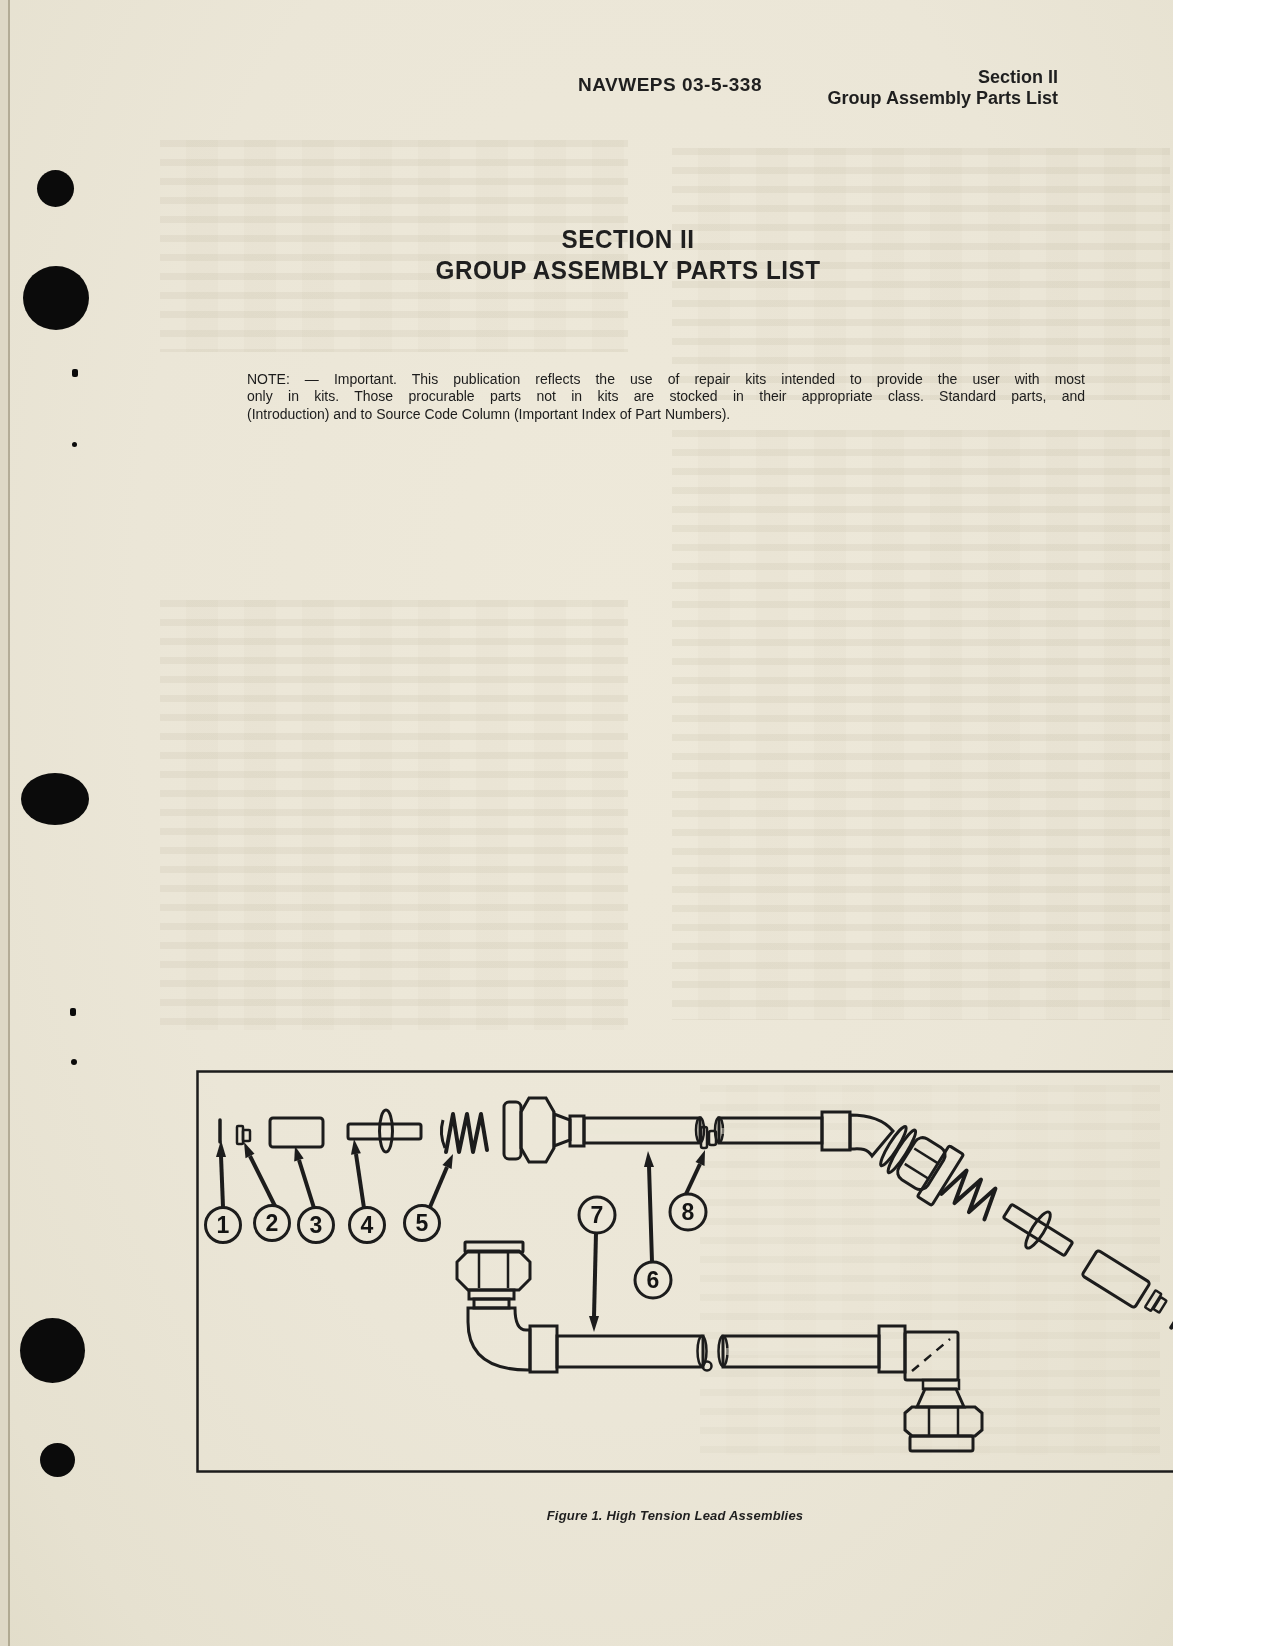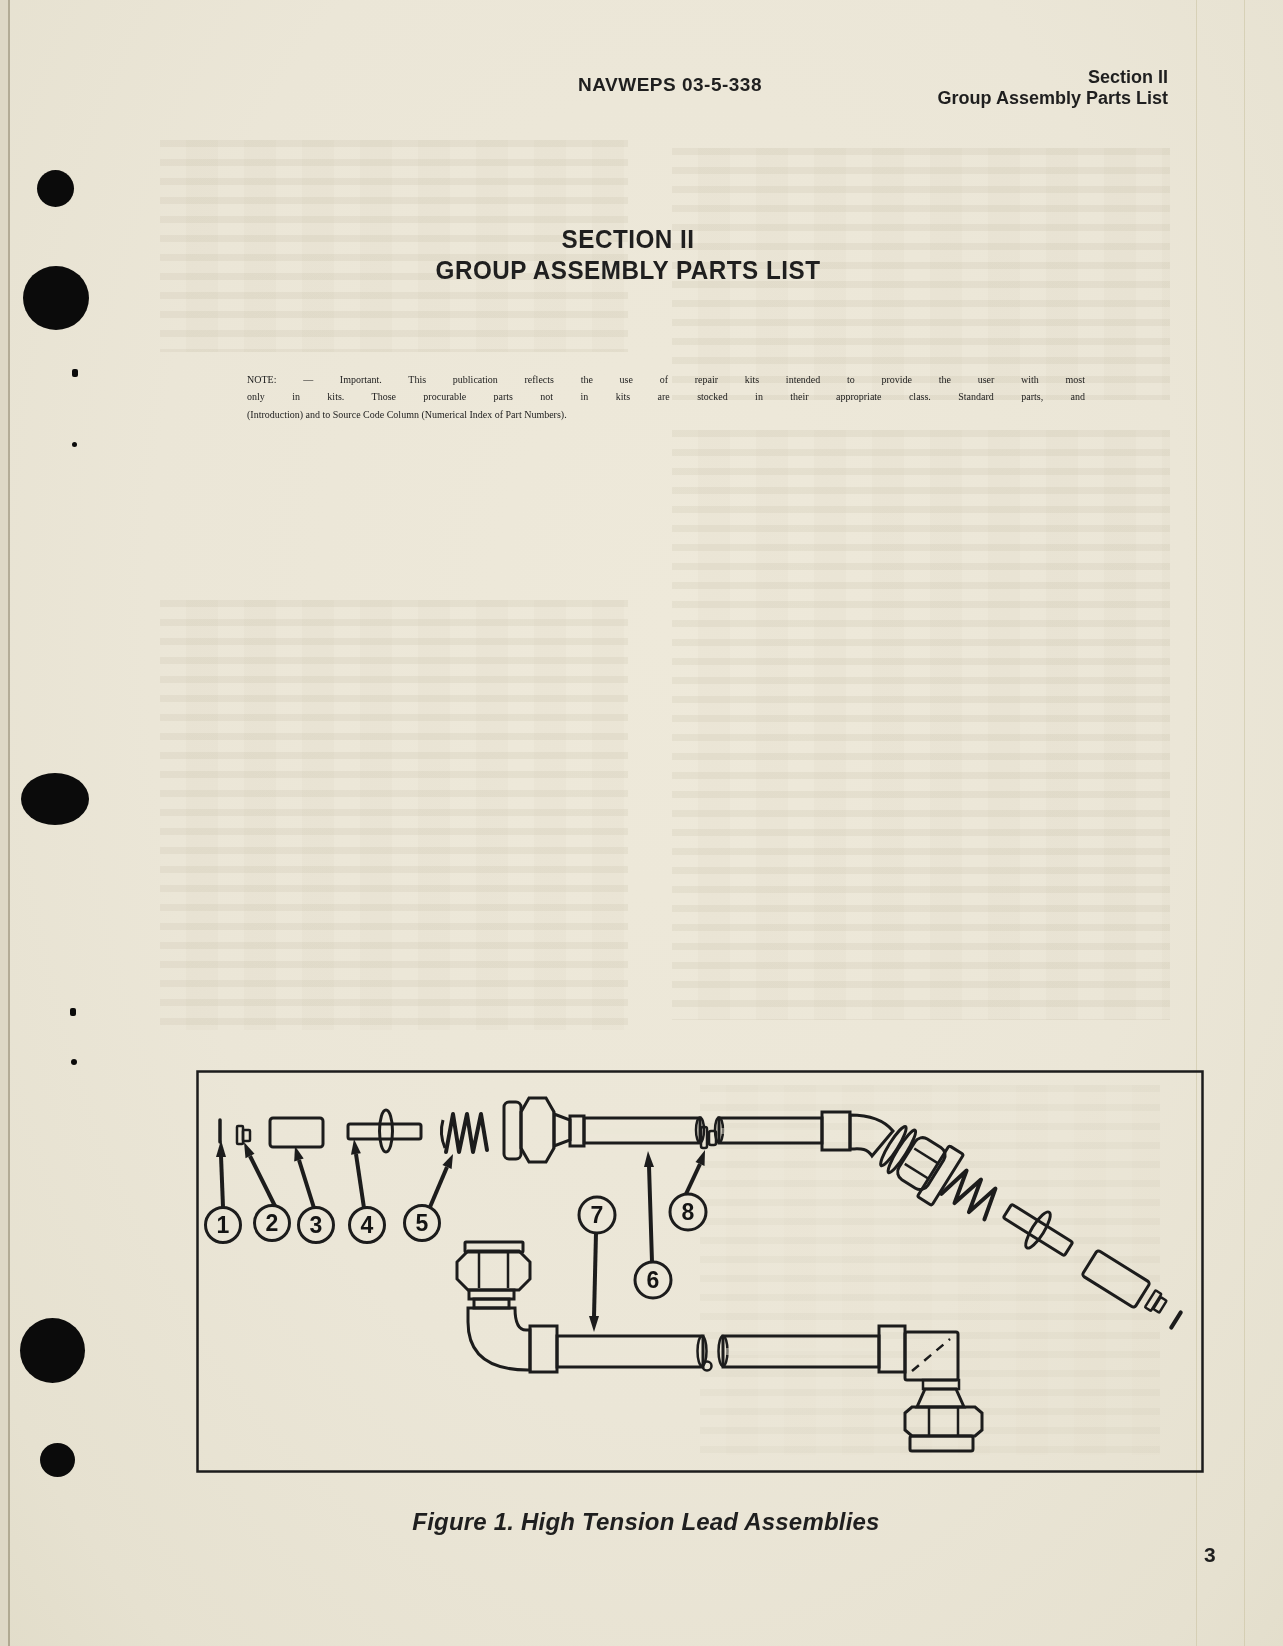--- a/index.html
+++ b/index.html
@@ -1,18 +1,18 @@
 <!DOCTYPE html>
 <html><head>
 <meta charset="utf-8">
 <style>
   html,body{margin:0;padding:0;}
   .page{
     position:relative;
-    width:1283px;height:1646px;
+    width:1173px;height:1646px;
     background:radial-gradient(ellipse at 52% 38%, #eee9da 0%, #ebe6d7 55%, #e6e1d0 88%, #e2ddca 100%);
     overflow:hidden;
     font-family:"Liberation Sans", sans-serif;
     color:#1f1f1f;
   }
   
   .edge-strip{position:absolute;left:0;top:0;width:8px;height:100%;background:#ded8c6;}
   .edge-line{position:absolute;left:8px;top:0;width:2px;height:100%;background:rgba(135,125,100,0.55);}
   .crease{position:absolute;top:0;width:1px;height:100%;background:rgba(196,186,148,0.45);}
   .crease.c1{left:1196px;}
@@ -31,27 +31,27 @@
   
   .doc-number{position:absolute;left:540px;top:74px;width:260px;text-align:center;
     font-weight:bold;font-size:19px;letter-spacing:0.5px;}
   .header-right{position:absolute;right:115px;top:67px;text-align:right;
     font-weight:bold;font-size:18px;line-height:21px;}
   
   .section-title{position:absolute;left:178px;top:224px;width:900px;text-align:center;
     font-weight:bold;font-size:25px;line-height:31px;letter-spacing:0.5px;transform:scaleX(0.97);}
   
   .note{position:absolute;left:247px;top:371px;width:838px;
-    font-family:Liberation Serif, serif;font-size:10px;line-height:17.4px;color:#1c1c1c;}
+    font-family:Liberation Sans, sans-serif;font-size:14px;line-height:17.4px;color:#1c1c1c;}
   .note-line{text-align:justify;text-align-last:justify;white-space:normal;}
   .note-line.last{text-align-last:left;}
   
   .figure-box{position:absolute;left:196px;top:1070px;width:1008px;height:403px;}
-  .figure-caption{position:absolute;left:146px;top:1508px;width:1000px;text-align:center;
-    font-weight:bold;font-style:italic;font-size:24px;letter-spacing:0.2px;}
+  .figure-caption{position:absolute;left:175px;top:1508px;width:1000px;text-align:center;
+    font-weight:bold;font-style:italic;font-size:13px;letter-spacing:0.2px;}
   .page-number{position:absolute;left:1204px;top:1543px;font-weight:bold;font-size:21px;}
   svg .ink{stroke:#1c1c1c;fill:none;}
   svg text{font-family:"Liberation Sans", sans-serif;font-weight:bold;font-size:23px;fill:#141414;}
 </style>
 </head>
 <body>
 
 <div class="page">
 
   <div class="edge-strip"></div>
@@ -82,21 +82,21 @@
   </div>
 
   <div class="section-title">
     <div>SECTION II</div>
     <div>GROUP ASSEMBLY PARTS LIST</div>
   </div>
 
   <div class="note">
     <div class="note-line">NOTE: — Important. This publication reflects the use of repair kits intended to provide the user with most</div>
     <div class="note-line">only in kits. Those procurable parts not in kits are stocked in their appropriate class. Standard parts, and</div>
-    <div class="note-line last">(Introduction) and to Source Code Column (Numerical Index of Part Numbers).</div>
+    <div class="note-line last">(Introduction) and to Source Code Column (Important Index of Part Numbers).</div>
   </div>
 
   <div class="figure-box">
     <svg width="1008" height="403" viewBox="0 0 1008 403">
       <defs>
         <pattern id="braid" width="4" height="4" patternUnits="userSpaceOnUse">
           <rect width="4" height="4" fill="#d9d3c0"></rect>
           <path d="M0,0 L4,4 M4,0 L0,4" stroke="#55504a" stroke-width="0.8"></path>
         </pattern>
       </defs>

